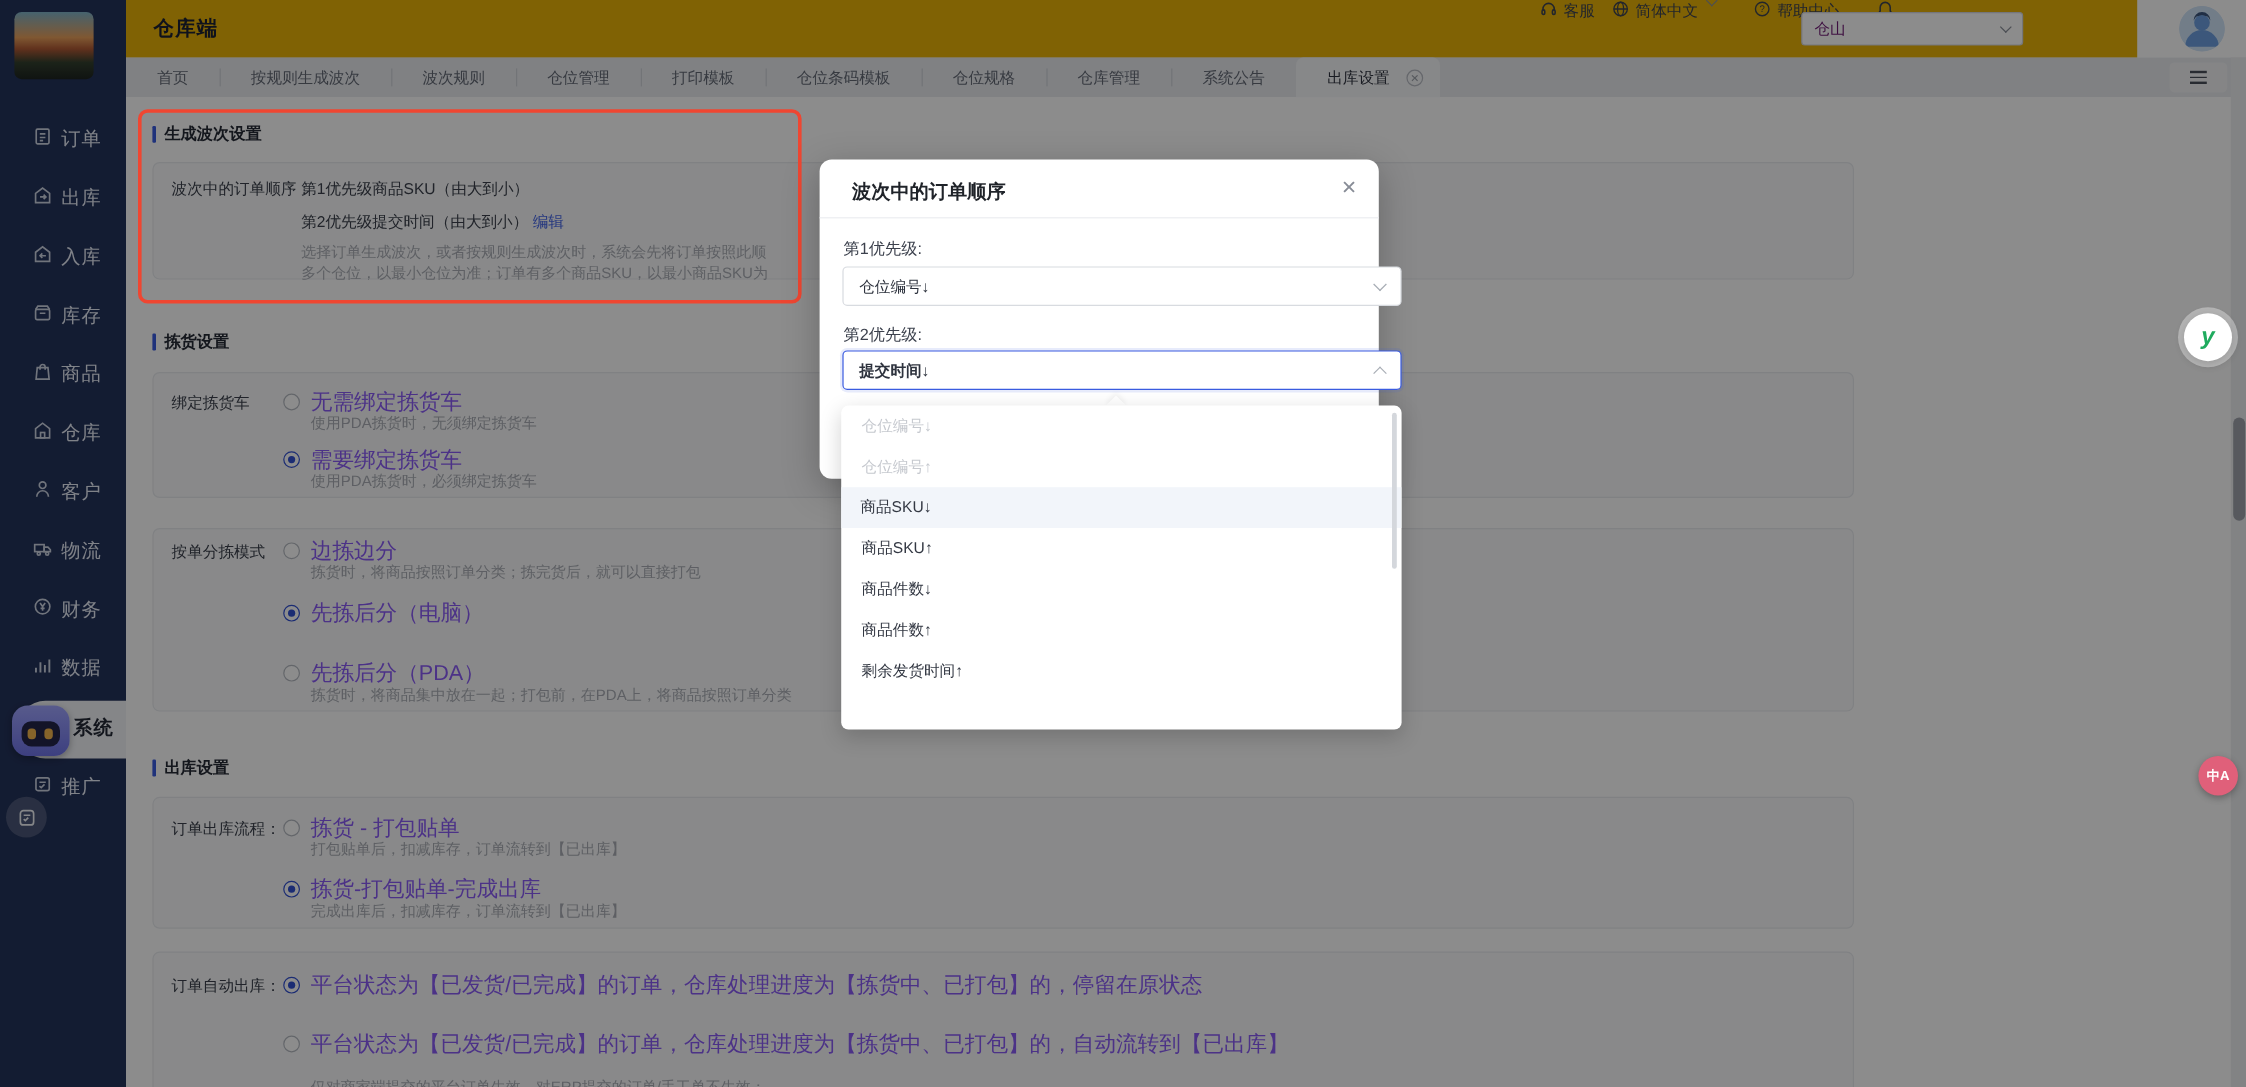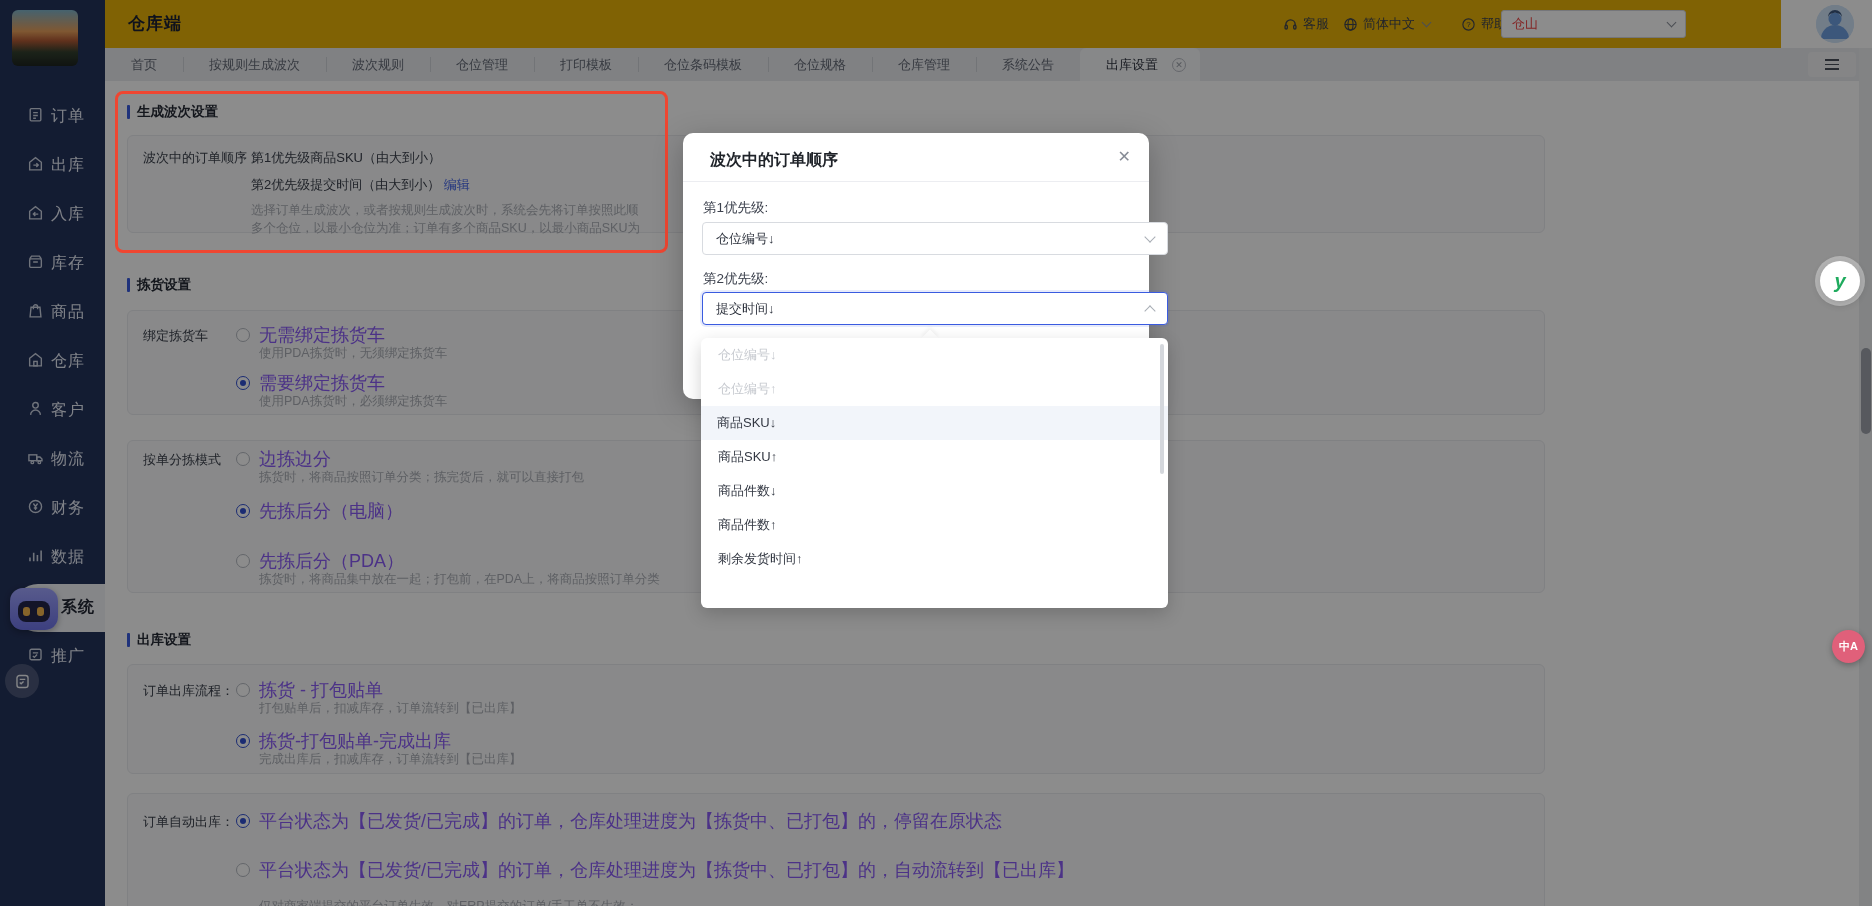--- a/index.html
+++ b/index.html
@@ -18,24 +18,24 @@
   .robot{position:absolute;left:10px;top:588px;width:48px;height:42px;border-radius:13px;
          background:linear-gradient(180deg,#a0a5ff,#6f74e8);box-shadow:0 2px 6px rgba(0,0,0,.3);}
   .robot .face{position:absolute;left:8px;top:13px;width:32px;height:21px;background:#23264a;border-radius:8px;}
   .robot .eye{position:absolute;top:6px;width:7px;height:9px;background:#f5b64d;border-radius:3px;}
   .memo-btn{position:absolute;left:5px;top:664px;width:34px;height:34px;border-radius:50%;background:rgba(255,255,255,.18);
             display:flex;align-items:center;justify-content:center;}
 
   
   #header{position:absolute;left:105px;top:0;width:1676px;height:48px;background:#eab308;}
   .app-title{position:absolute;left:23px;top:12px;font-size:17px;font-weight:bold;color:#1c2233;letter-spacing:1px;}
-  .hdr-item{position:absolute;top:0;height:48px;display:flex;align-items:center;gap:5px;color:#3f4450;font-size:13px;cursor:pointer;}
+  .hdr-item{position:absolute;top:0;height:48px;display:flex;align-items:flex-start;gap:5px;color:#3f4450;font-size:13px;cursor:pointer;}
   .chev{display:inline-block;width:7px;height:7px;border-right:1.5px solid #8a8f99;border-bottom:1.5px solid #8a8f99;transform:rotate(45deg);margin-left:3px;margin-top:-3px;}
   .wh-select{position:absolute;left:1501px;top:10px;width:185px;height:28px;border:1px solid #d5d8de;border-radius:3px;
-             display:flex;align-items:center;justify-content:space-between;padding:0 10px;font-size:13px;color:#ef4444;cursor:pointer;background:#fff;}
+             display:flex;align-items:center;justify-content:space-between;padding:0 10px;font-size:13px;color:#701a75;cursor:pointer;background:#fff;}
   .avatar{position:absolute;left:1816px;top:5px;width:38px;height:38px;border-radius:50%;background:#cfe3f8;overflow:hidden;}
 
   
   #tabbar{position:absolute;left:105px;top:48px;width:1767px;height:33px;background:#e9ebef;display:flex;align-items:stretch;}
   .tab{position:relative;display:flex;align-items:center;padding:0 26px;font-size:13px;color:#646a76;cursor:pointer;white-space:nowrap;}
   .tab:not(:first-child)::before{content:"";position:absolute;left:0;top:9px;height:15px;width:1px;background:#cfd3d9;}
   .tab.active{background:#f6f7f9;color:#2f3440;border-radius:6px 6px 0 0;padding-right:14px;}
   .tab.active::before{display:none;}
   .tab .close{margin-left:14px;width:14px;height:14px;border:1px solid #b8bcc4;border-radius:50%;color:#9aa0a8;
               font-size:9px;line-height:12px;text-align:center;}
@@ -63,21 +63,21 @@
   
   #overlay{position:absolute;inset:0;background:rgba(0,0,0,0.45);z-index:10;}
   #modal{position:absolute;left:683px;top:133px;width:466px;height:266px;background:#fff;border-radius:10px;z-index:20;
          box-shadow:0 8px 30px rgba(0,0,0,.25);}
   #modal .m-title{position:absolute;left:27px;top:17px;font-size:16px;font-weight:bold;color:#1f2329;}
   #modal .m-close{position:absolute;right:18px;top:14px;font-size:16px;color:#878c96;cursor:pointer;}
   #modal .m-div{position:absolute;left:0;top:48px;width:100%;height:1px;background:#ecedf1;}
   #modal .m-label{position:absolute;left:20px;font-size:13.5px;color:#3c414d;}
   .select{position:absolute;left:19px;width:466px;height:33px;border:1px solid #d8dbe0;border-radius:4px;background:#fff;
           display:flex;align-items:center;justify-content:space-between;padding:0 13px;font-size:13px;color:#2e333e;cursor:pointer;}
-  .select.focus{border-color:#3a5be0;box-shadow:0 0 0 2px rgba(58,91,224,.12);}
+  .select.focus{border-color:#3a5be0;box-shadow:0 0 0 2px rgba(58,91,224,.12);font-weight:bold;}
   .select .sel-chev{width:8px;height:8px;border-right:1.5px solid #a8adb5;border-bottom:1.5px solid #a8adb5;transform:rotate(45deg);margin-top:-4px;}
   .select .sel-chev.up{transform:rotate(-135deg);margin-top:4px;}
 
   #dropdown{position:absolute;left:701px;top:338px;width:467px;height:270px;background:#fff;border-radius:6px;z-index:21;
             box-shadow:0 6px 18px rgba(0,0,0,.18);overflow:hidden;}
   #dd-arrow{position:absolute;left:924px;top:332px;width:12px;height:12px;background:#fff;transform:rotate(45deg);z-index:21;box-shadow:-2px -2px 4px rgba(0,0,0,.05);}
   .option{height:34px;line-height:34px;padding-left:17px;font-size:13px;color:#333843;cursor:pointer;}
   .option.disabled{color:#c6c9cf;cursor:not-allowed;}
   .option.hover{background:#f2f5fa;padding-left:16px;}
   .dd-thumb{position:absolute;right:4px;top:6px;width:4px;height:130px;background:#d4d7dc;border-radius:2px;}

